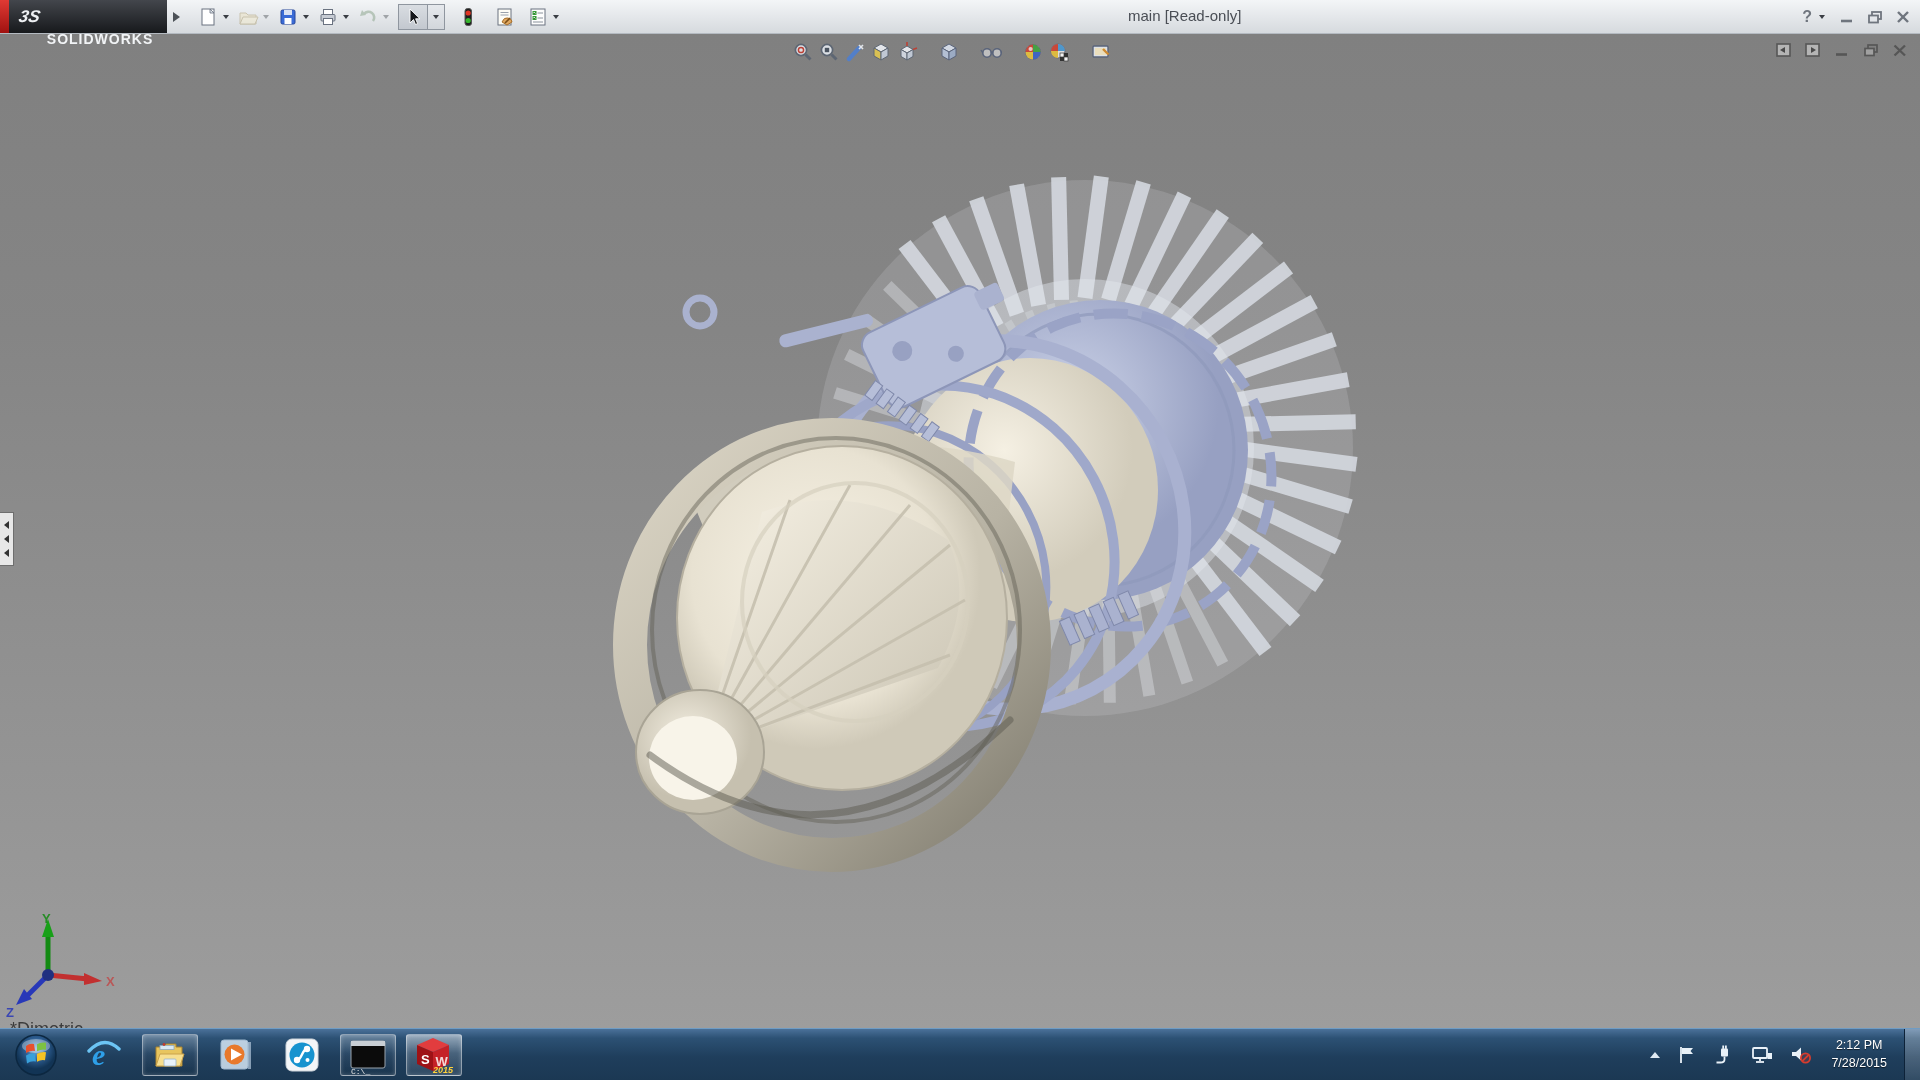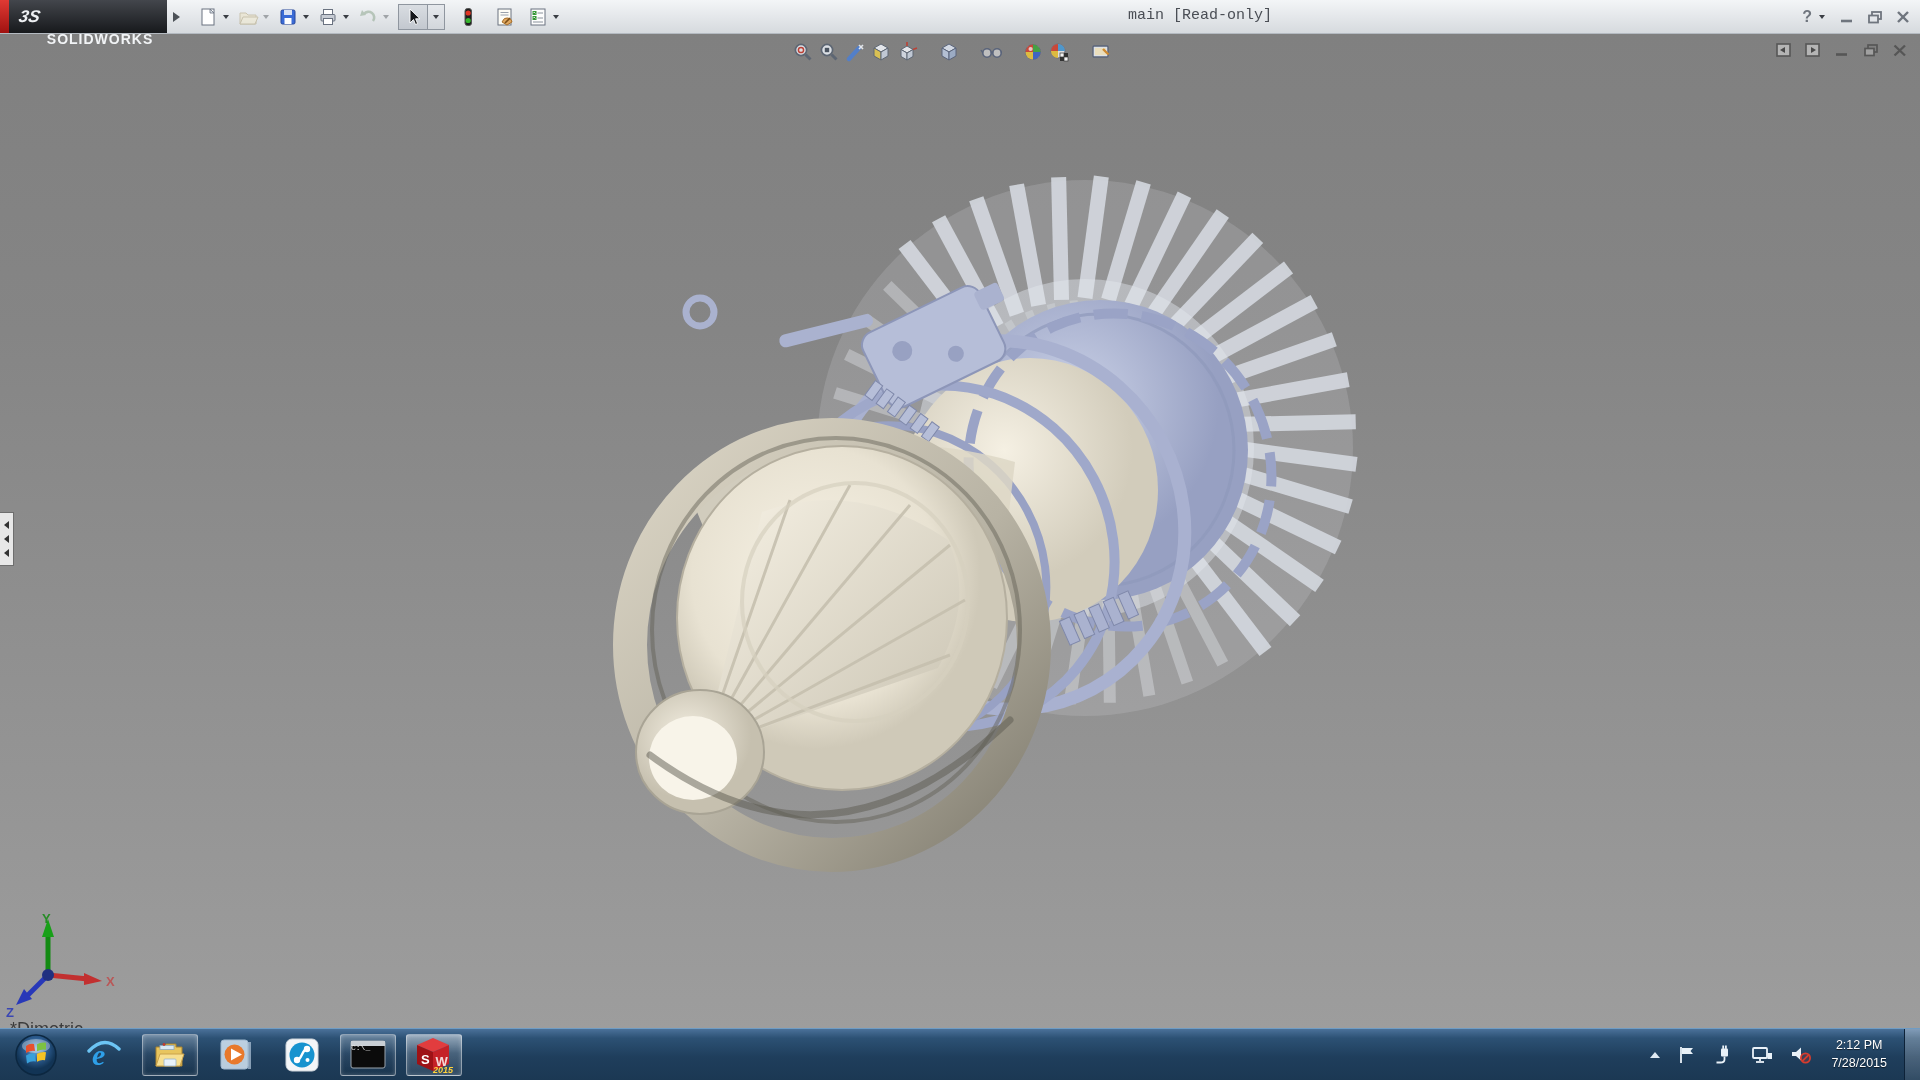--- a/index.html
+++ b/index.html
@@ -19,21 +19,21 @@
     background:transparent;border:none;padding:0;margin:0 1px;cursor:pointer;}
   .ib.disabled{opacity:.45;}
   .dd{width:0;height:0;border-left:3.5px solid transparent;border-right:3.5px solid transparent;
     border-top:4px solid #3a3e44;margin:0 5px 0 1px;cursor:pointer;}
   .dd.disabled{opacity:.4;}
   .sel-group{display:flex;align-items:stretch;height:26px;margin:0 4px;}
   .sel-main{width:28px;display:flex;align-items:center;justify-content:center;
     border:1px solid #8f969f;background:linear-gradient(#d9dde2,#c3c8cf);cursor:pointer;}
   .sel-drop{width:16px;display:flex;align-items:center;justify-content:center;
     border:1px solid #8f969f;border-left:none;background:linear-gradient(#e6e9ed,#d2d6db);cursor:pointer;}
-  .win-title{position:absolute;left:1128px;top:7px;font-size:15px;color:#4a4e55;font-family:Liberation Mono, monospace;}
+  .win-title{position:absolute;left:1128px;top:7px;font-size:15px;color:#4a4e55;}
   .tb-right{position:absolute;right:6px;top:0;height:33px;display:flex;align-items:center;gap:6px;}
   .help-q{font-size:16px;color:#6f757e;font-weight:bold;cursor:pointer;}
   .wbtn{background:none;border:none;padding:2px;cursor:pointer;display:flex;}
   
   .viewport{position:absolute;top:33px;left:0;width:1920px;height:996px;
     background:linear-gradient(#808080,#858585 30%,#9d9d9d);overflow:hidden;}
   .hud{position:absolute;top:6px;left:calc(50% - 170px);display:flex;align-items:center;z-index:5;}
   .hud-btn{width:26px;height:26px;border:none;background:transparent;padding:2px;cursor:pointer;
     display:flex;align-items:center;justify-content:center;opacity:.9;}
   .hud-btn.gap{margin-left:16px;}
@@ -61,21 +61,21 @@
     box-shadow:inset 0 0 4px rgba(255,255,255,.25);}
   .tbtn.active{background:linear-gradient(rgba(255,255,255,.5),rgba(255,255,255,.18) 45%,rgba(255,255,255,.08));}
   .tray{margin-left:auto;display:flex;align-items:center;gap:13px;height:35px;}
   .tray-btn{background:none;border:none;padding:2px;cursor:pointer;display:flex;align-items:center;}
   .chevron-up{width:0;height:0;border-left:5px solid transparent;border-right:5px solid transparent;
     border-bottom:6px solid #dfe9f2;}
   .clock{color:#fff;font-size:12.5px;line-height:1.4;text-align:center;
     text-shadow:0 1px 1px rgba(0,0,0,.6);margin:0 4px;cursor:default;}
   .show-desktop{width:15px;height:51px;border-left:1px solid #0d2238;
     background:linear-gradient(rgba(255,255,255,.30),rgba(255,255,255,.10));cursor:pointer;}
-  .cmdtext{position:absolute;left:10px;top:8px;font-family:"Liberation Mono",monospace;
+  .cmdtext{position:absolute;left:10px;top:32px;font-family:"Liberation Mono",monospace;
     font-size:8px;color:#e8e8e8;pointer-events:none;}
 </style>
 </head>
 <body>
 
 <div class="titlebar">
   <div class="red-sliver"></div>
   <div class="brand">
     <span class="brand-mark">3S</span>
     <span class="brand-text">SOLIDWORKS</span>

